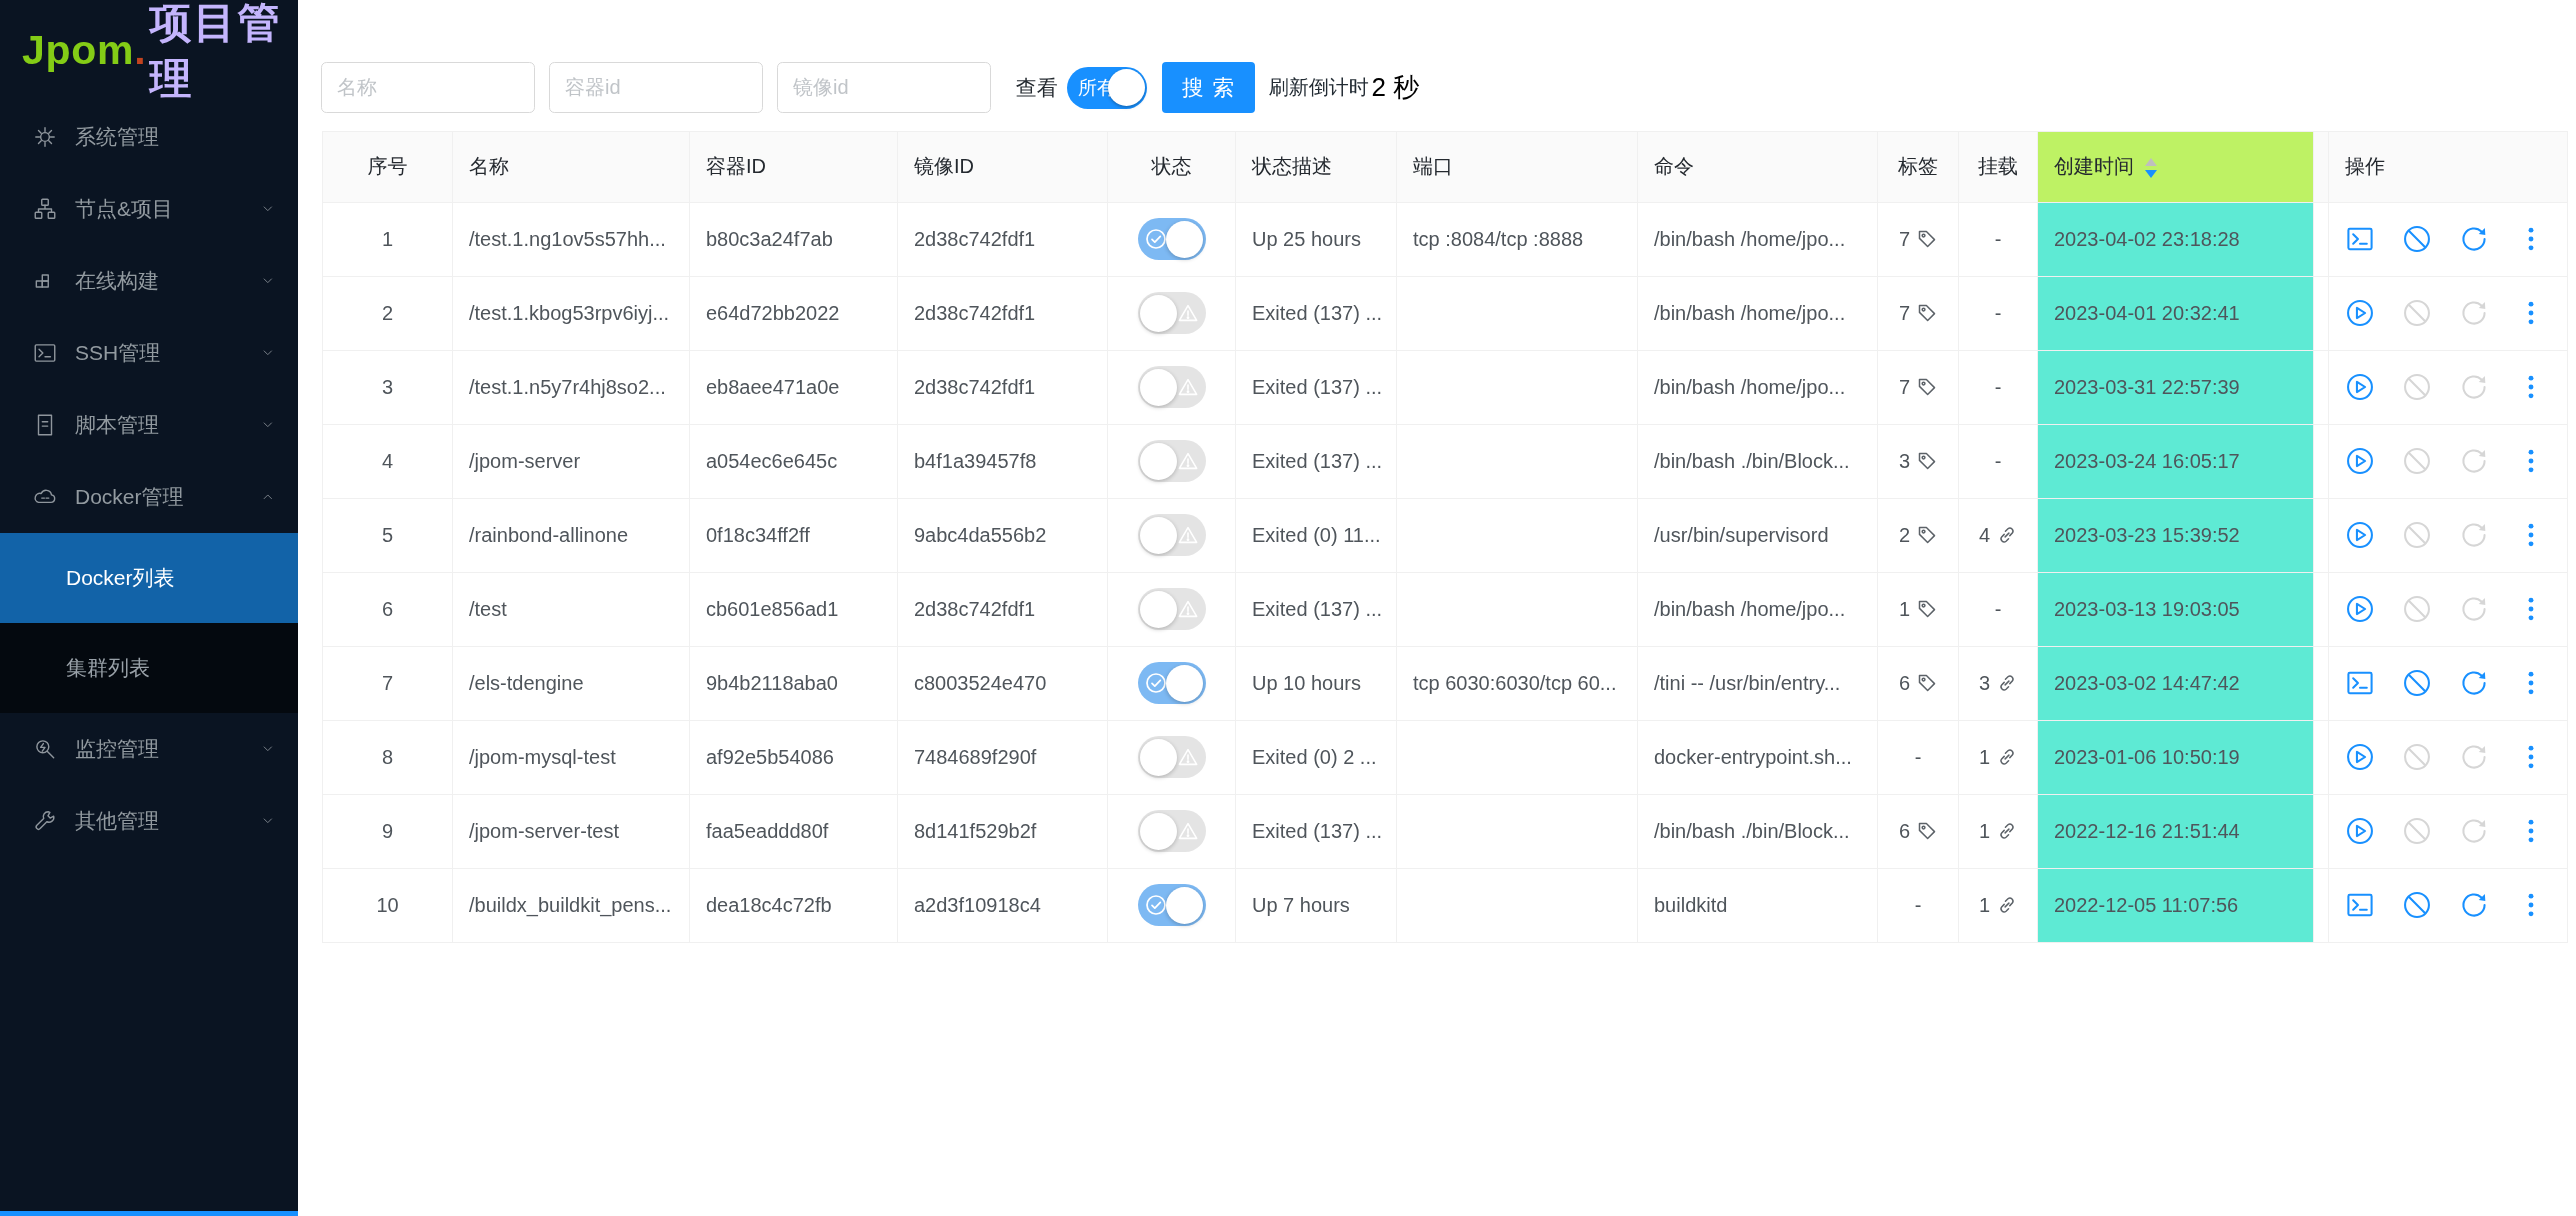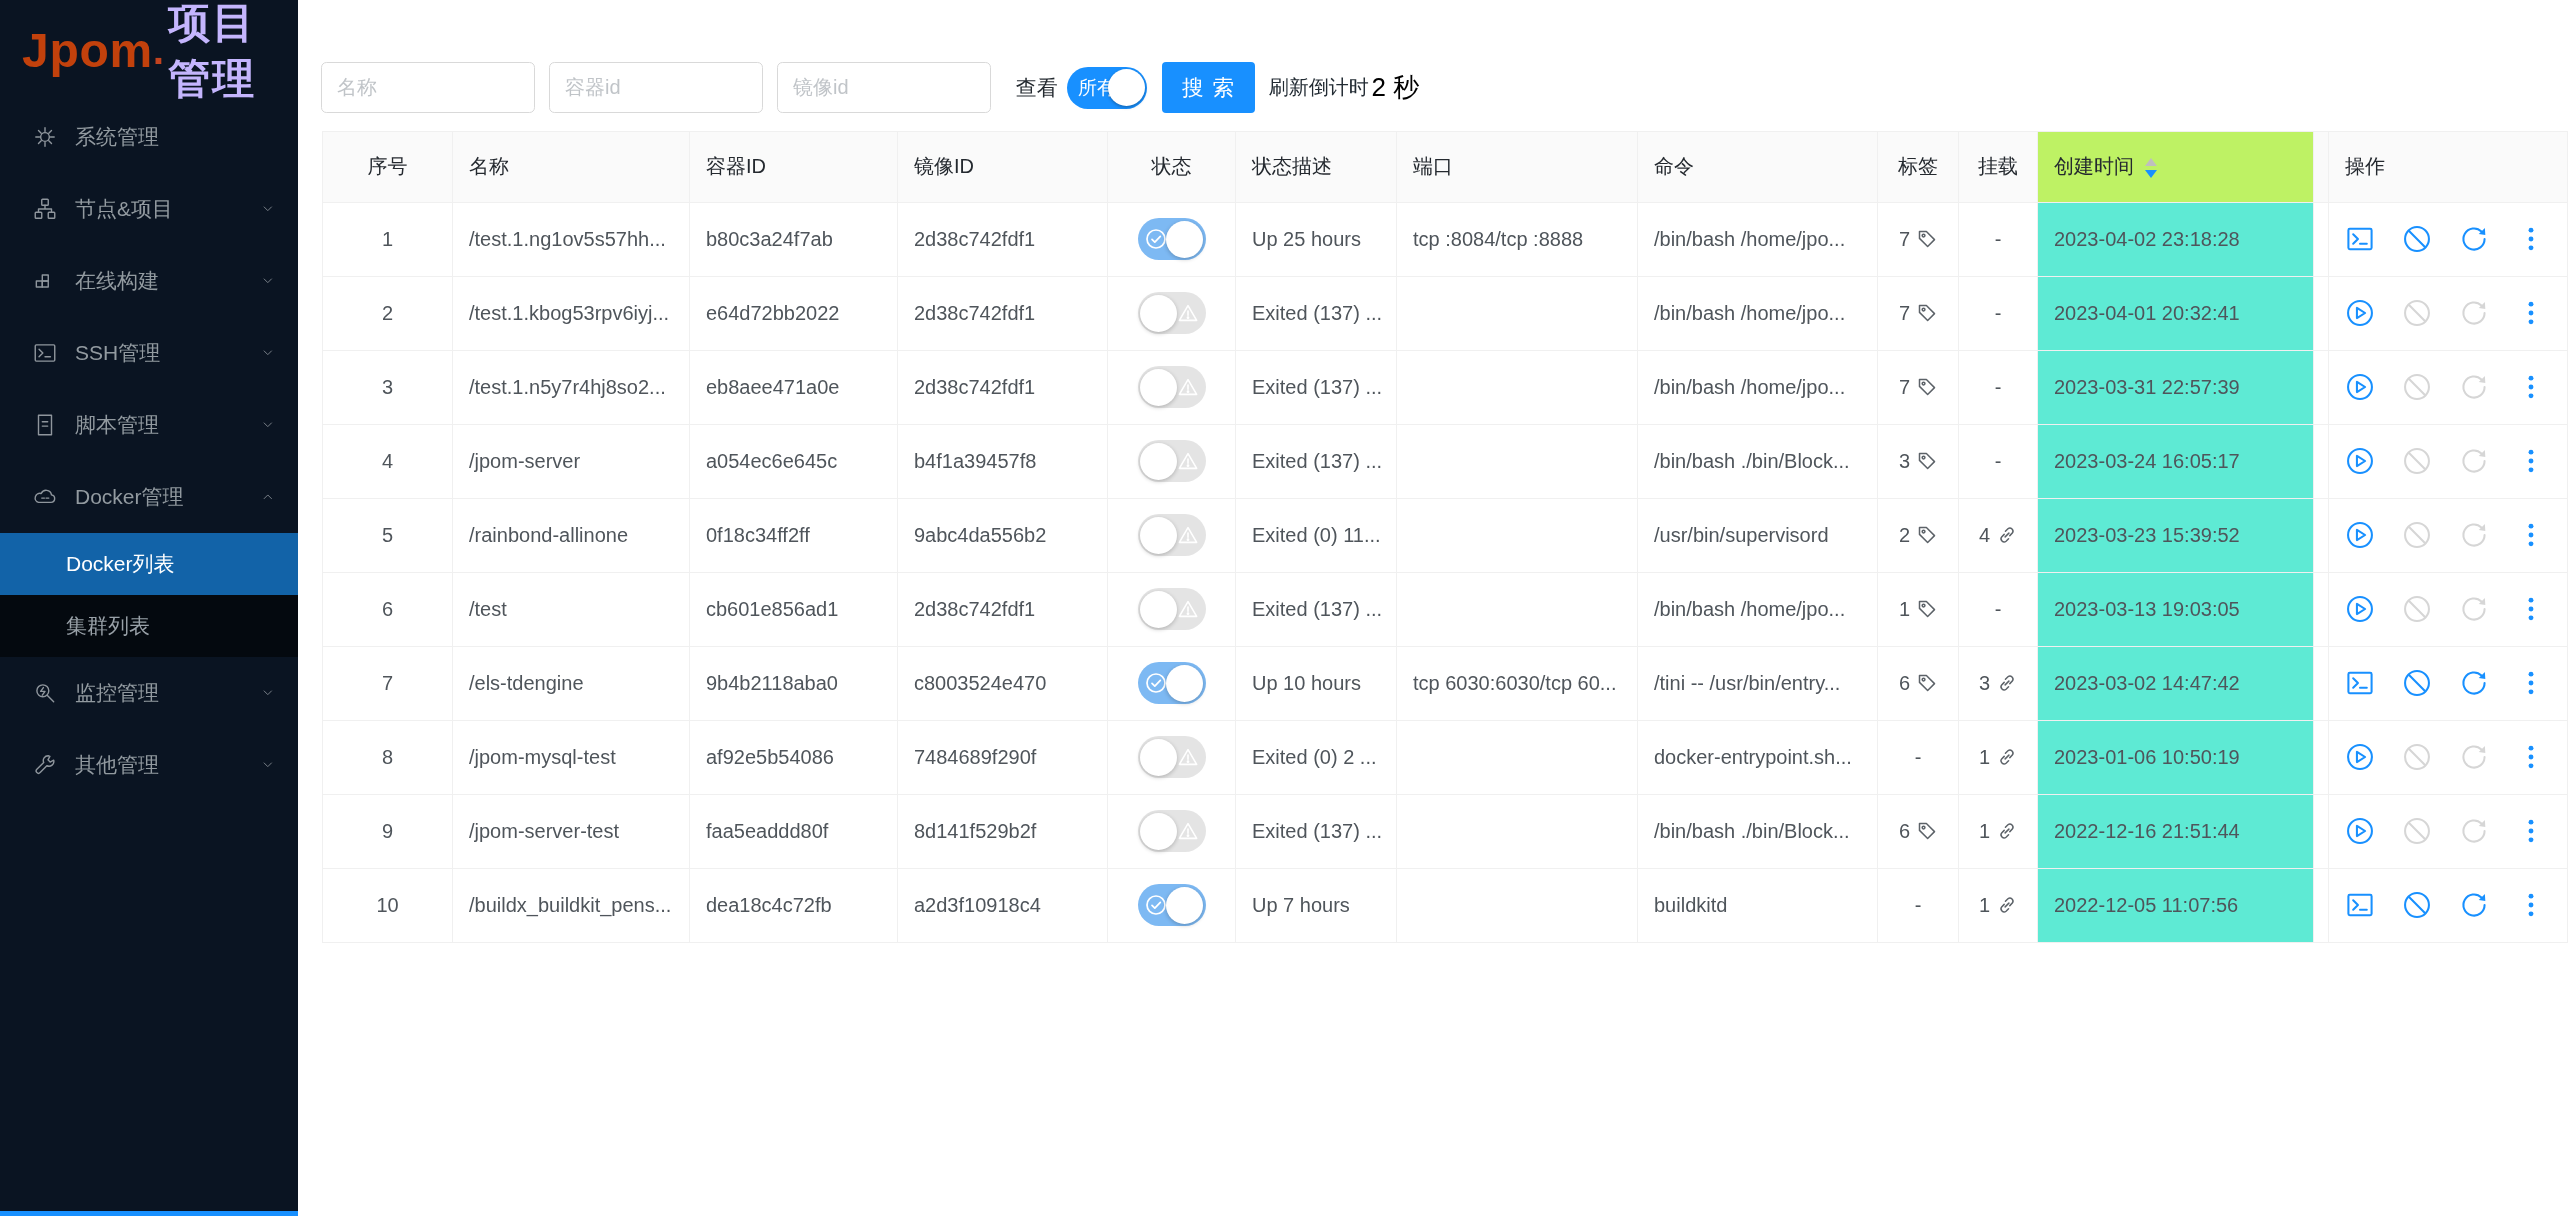--- a/index.html
+++ b/index.html
@@ -3,32 +3,32 @@
 <meta charset="utf-8">
 <style>
   * { margin:0; padding:0; box-sizing:border-box; }
   html,body { width:2576px; height:1217px; overflow:hidden; background:#fff;
     font-family:"Liberation Sans","DejaVu Sans",sans-serif; }
 
   
   .sidebar { position:absolute; left:0; top:0; width:298px; height:1211px; background:#0a1422; }
   .bottom-strip { position:absolute; left:0; top:1211px; width:298px; height:6px; background:#1890ff; }
   .logo { display:flex; align-items:center; height:101px; padding-left:22px; }
-  .logo-jpom { font-size:48px; font-weight:800; color:#c2410c; letter-spacing:0.7px; }
+  .logo-jpom { font-size:41px; font-weight:800; color:#84cc16; letter-spacing:0.7px; }
   .logo-dot { font-size:41px; font-weight:800; color:#c2431f; }
   .app-title { color:#c4b5fd; font-size:42px; font-weight:700; margin-left:4px; letter-spacing:2px; }
   .menu-item { height:72px; display:flex; align-items:center; padding:0 21.6px 0 32px;
     color:#929aa0; font-size:21px; cursor:pointer; }
   .mi-icon { width:26px; height:26px; margin-right:17px; flex:0 0 26px; color:#8f969d; }
   .mi-icon svg { width:26px; height:26px; display:block; }
   .mi-label { flex:1; }
   .mi-chevron { width:17.6px; height:17.6px; color:#7d858c; }
   .mi-chevron svg { width:17.6px; height:17.6px; display:block; }
   .submenu { background:#04090f; }
-  .sub-item { height:62px; display:flex; align-items:center; padding-left:66px;
+  .sub-item { height:90px; display:flex; align-items:center; padding-left:66px;
     color:#99a1a8; font-size:21px; cursor:pointer; }
   .sub-item.selected { background:#1263a8; color:#fff; }
 
   
   .main { position:absolute; left:298px; top:0; width:2278px; height:1217px; background:#fff; }
   .tabbar { height:99px; display:flex; align-items:center; border-bottom:1.4px solid #f0f0f0;
     padding-left:39px; position:relative; }
   .console-title { font-size:23px; font-weight:700; color:#1f2329; margin-right:17.6px; }
   .tab { padding:0 26px; font-size:21.6px; color:#3d4550; height:99px; line-height:99px;
     position:relative; cursor:pointer; }

